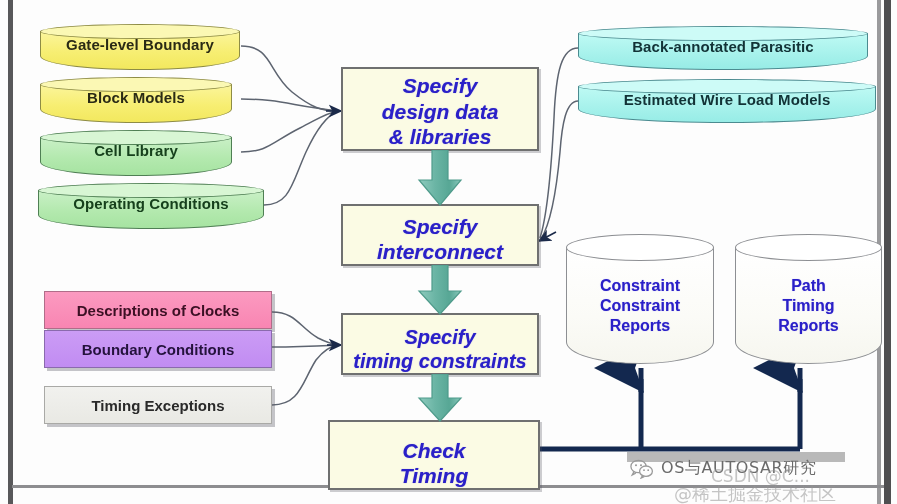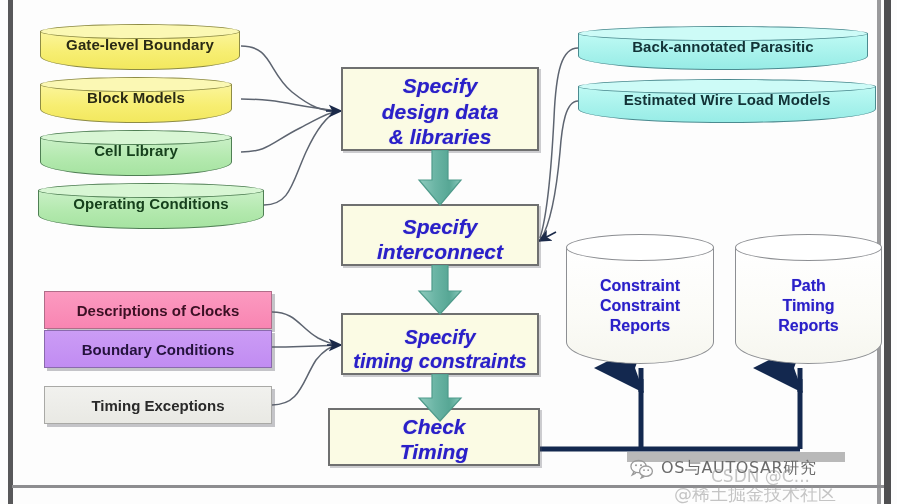--- a/index.html
+++ b/index.html
@@ -242,21 +242,21 @@
     </div>
   </div>
 
   <div class="proc" style="left:341px;top:313px;width:198px;height:62px;font-size:20px;">
     <div class="txt" style="width:118%;">
       <div>Specify</div>
       <div>timing constraints</div>
     </div>
   </div>
 
-  <div class="proc" style="left:328px;top:408px;width:212px;height:58px;">
+  <div class="proc" style="left:328px;top:420px;width:212px;height:70px;">
     <div class="txt">
       <div>Check</div>
       <div>Timing</div>
     </div>
   </div>
 
   <div class="barrow" style="left:414px;top:150px;">
     <svg width="52" height="56" viewBox="0 0 52 56">
       <path d="M18,0 L34,0 L34,30 L47,30 L26,55 L5,30 L18,30 Z" fill="url(#tealg)" stroke="#4f9b8b" stroke-width="1.2"></path>
     </svg>

